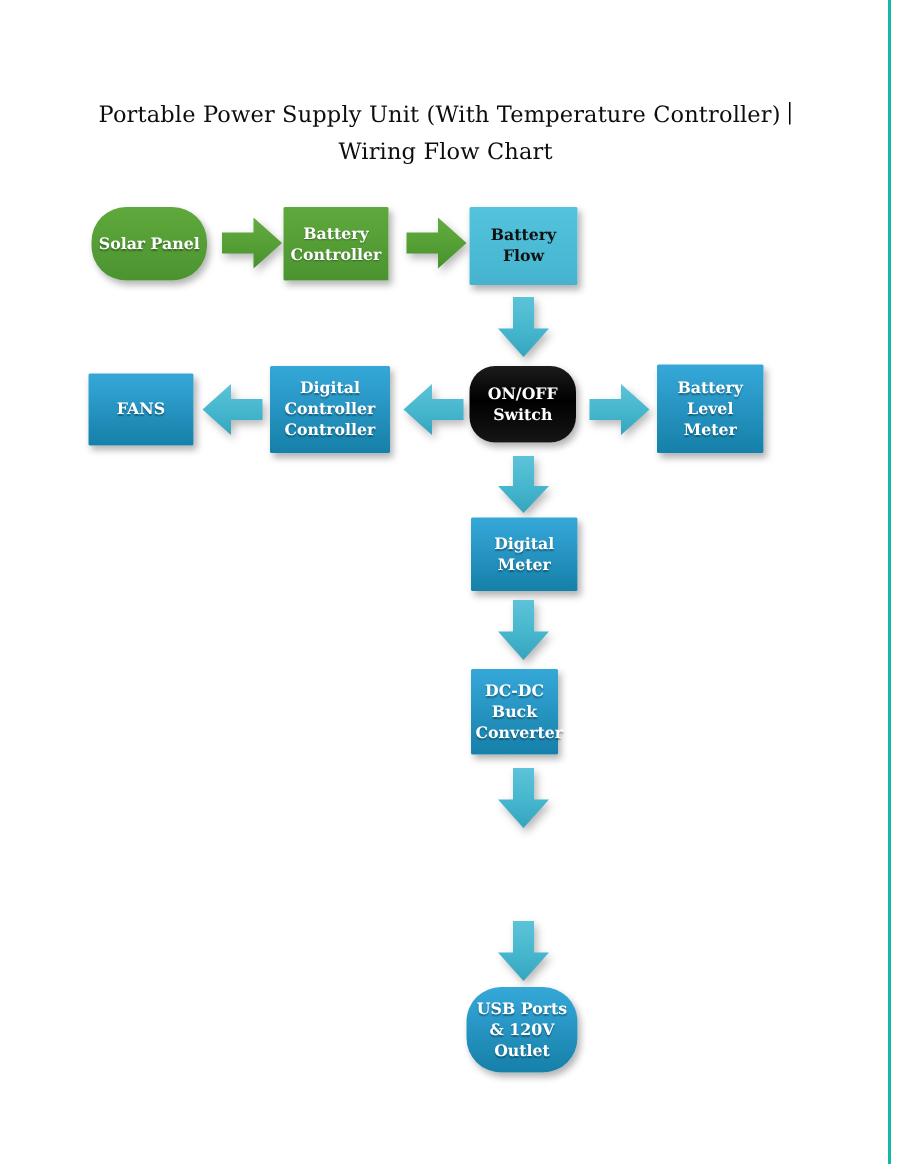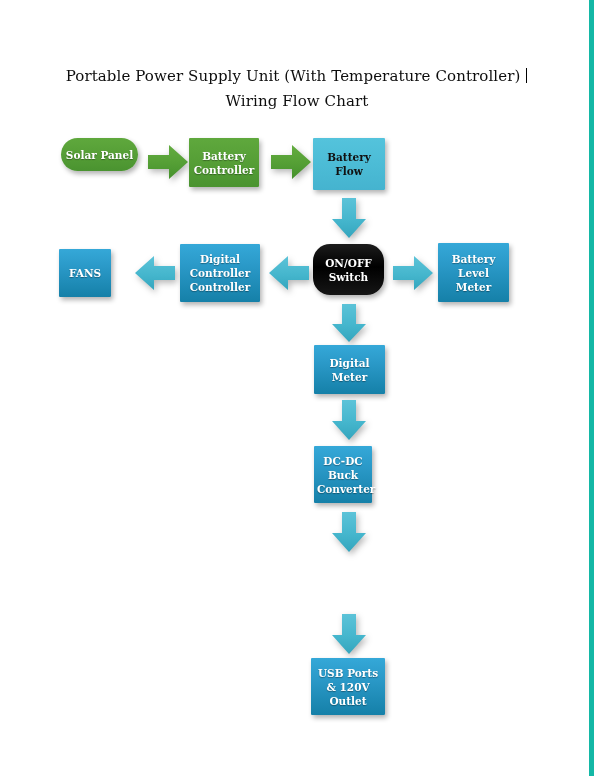--- a/index.html
+++ b/index.html
@@ -13,21 +13,21 @@
     position: relative;
     font-family: "DejaVu Serif", serif;
     overflow: hidden;
   }
   #page {
     position: absolute;
     left: 0; top: 0;
     width: 594px;
     height: 776px;
     background: #ffffff;
-    border-right: 5px solid #14b8a6;
+    border-right: 2px solid #14b8a6;
     box-sizing: border-box;
   }
   #canvas {
     position: absolute;
     left: 0; top: 0;
     width: 594px;
     height: 776px;
   }
 
   
@@ -103,21 +103,21 @@
 </head>
 <body>
 
 <div id="page">
   <div id="canvas">
 
     <div id="chart-title">
       <span>Portable Power Supply Unit (With Temperature Controller) </span><span id="title-caret"></span><span>Wiring Flow Chart</span>
     </div>
 
-    <div class="node green" style="left:61px; top:138px; width:77px; height:33px;border-radius:23px;">
+    <div class="node green" style="left:61px; top:138px; width:77px; height:49px;border-radius:23px;">
       <span class="label">Solar Panel</span>
     </div>
 
     <div class="arrow" style="left:147px; top:143px; width:42px; height:38px;">
       <svg viewBox="0 0 42 38" preserveAspectRatio="none">
         <defs>
           <linearGradient id="gGreenR" x1="0" y1="0" x2="0" y2="1">
             <stop offset="0%" stop-color="#63ac40"></stop>
             <stop offset="50%" stop-color="#56a036"></stop>
             <stop offset="100%" stop-color="#45912c"></stop>
@@ -153,21 +153,21 @@
           <linearGradient id="gTealD" x1="0" y1="0" x2="0" y2="1">
             <stop offset="0%" stop-color="#5cc3d8"></stop>
             <stop offset="55%" stop-color="#45b6cd"></stop>
             <stop offset="100%" stop-color="#34a5bd"></stop>
           </linearGradient>
         </defs>
         <path d="M12,1 L26,1 L26,22 L36,22 L19,41 L2,22 L12,22 Z" fill="url(#gTealD)"></path>
       </svg>
     </div>
 
-    <div class="node blue" style="left:59px; top:249px; width:52px; height:48px;">
+    <div class="node blue" style="left:59px; top:249px; width:70px; height:48px;">
       <span class="label">FANS</span>
     </div>
 
     <div class="arrow" style="left:134px; top:254px; width:42px; height:38px;">
       <svg viewBox="0 0 42 38" preserveAspectRatio="none">
         <defs>
           <linearGradient id="gTealH" x1="0" y1="0" x2="0" y2="1">
             <stop offset="0%" stop-color="#5cc3d8"></stop>
             <stop offset="55%" stop-color="#45b6cd"></stop>
             <stop offset="100%" stop-color="#34a5bd"></stop>
@@ -245,21 +245,21 @@
       </svg>
     </div>
 
 
     <div class="arrow" style="left:330px; top:613px; width:38px; height:42px;">
       <svg viewBox="0 0 38 42" preserveAspectRatio="none">
         <path d="M12,1 L26,1 L26,22 L36,22 L19,41 L2,22 L12,22 Z" fill="url(#gTealD)"></path>
       </svg>
     </div>
 
-    <div class="node blue" style="left:311px; top:658px; width:74px; height:57px;">
+    <div class="node blue" style="left:311px; top:658px; width:74px; height:57px;border-radius:23px;">
       <span class="label">
         <span>USB Ports</span><br>
         <span>&amp; 120V</span><br>
         <span>Outlet</span>
       </span>
     </div>
 
   </div>
 </div>
 

